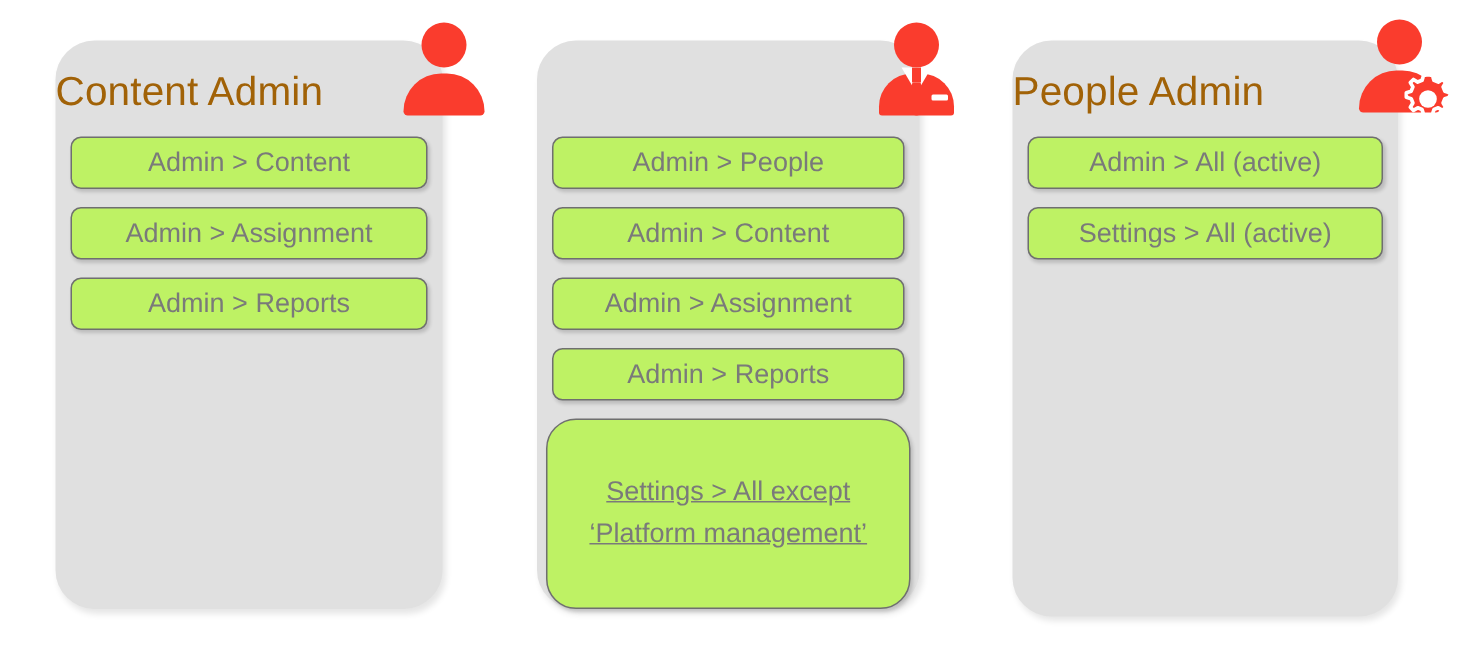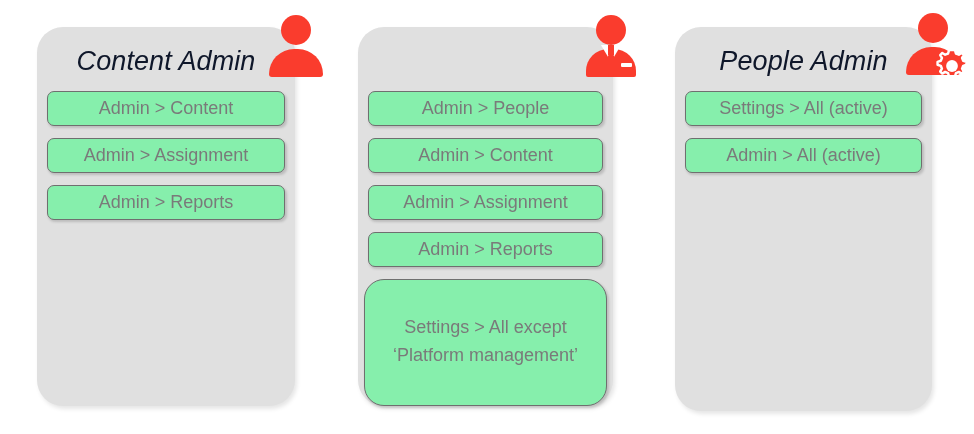--- a/index.html
+++ b/index.html
@@ -27,41 +27,39 @@
     border-radius: 26px;
     box-shadow: 2px 3px 4px rgba(0,0,0,0.10);
     box-sizing: border-box;
   }
 
   .card-title {
     position: absolute;
     left: 0;
     right: 0;
     top: 18px;
-    text-align: center;
     font-size: 27px;
     line-height: 32px;
-    color: #0f172a;
+    color: #a16207;
     letter-spacing: 0.1px;
     white-space: nowrap;
-    font-style: italic;
   }
 
   .items {
     position: absolute;
     left: 10px;
     right: 10px;
     top: 64px;
   }
 
   .item {
     box-sizing: border-box;
     height: 35px;
     margin-bottom: 12px;
-    background: #86efac;
+    background: #bef264;
     border: 1.6px solid #6f6f6f;
     border-radius: 7px;
     box-shadow: 1.5px 2px 2.5px rgba(0,0,0,0.16);
     color: #7a7a7a;
     font-size: 18px;
     line-height: 32px;
     text-align: center;
     white-space: nowrap;
     overflow: hidden;
   }
@@ -69,21 +67,21 @@
   
   .item.block {
     height: 127px;
     border-radius: 20px;
     margin-left: -4px;
     margin-right: -4px;
     line-height: 28px;
     padding-top: 33px;
     white-space: normal;
   }
-  .item.block .line { display: block; }
+  .item.block .line { display: block; text-decoration: underline; }
 
   
   .avatar {
     position: absolute;
     width: 62px;
     height: 66px;
   }
   .avatar .head {
     position: absolute;
     left: 13px;
@@ -192,22 +190,22 @@
     <div class="body"></div>
     <div class="collar"></div>
     <div class="neck"></div>
     <div class="tie"></div>
     <div class="pocket"></div>
   </div>
 
   <div class="card" style="left:675px; top:27px; width:257px; height:384px;">
     <div class="card-title">People Admin</div>
     <div class="items">
+      <div class="item">Admin &gt; All (active)</div>
       <div class="item">Settings &gt; All (active)</div>
-      <div class="item">Admin &gt; All (active)</div>
     </div>
   </div>
   <div class="avatar" style="left:905px; top:13px; --accent:#fa3c2d;">
     <div class="head"></div>
     <div class="body"></div>
     <svg class="gear" viewBox="0 0 40 40">
       <path d="M20 3 l3.1 0.5 1.1 3.4 3.0 1.2 3.0-1.8 2.2 2.2 -1.8 3.0 1.2 3.0 3.4 1.1 0 3.1 -3.4 1.1 -1.2 3.0 1.8 3.0 -2.2 2.2 -3.0-1.8 -3.0 1.2 -1.1 3.4 -3.1 0 -3.1-0.0 -1.1-3.4 -3.0-1.2 -3.0 1.8 -2.2-2.2 1.8-3.0 -1.2-3.0 -3.4-1.1 0-3.1 3.4-1.1 1.2-3.0 -1.8-3.0 2.2-2.2 3.0 1.8 3.0-1.2 1.1-3.4 Z" fill="#fa3c2d" stroke="#ffffff" stroke-width="2.6" stroke-linejoin="round"></path>
       <circle cx="20" cy="20" r="6.2" fill="#ffffff"></circle>
     </svg>
   </div>

